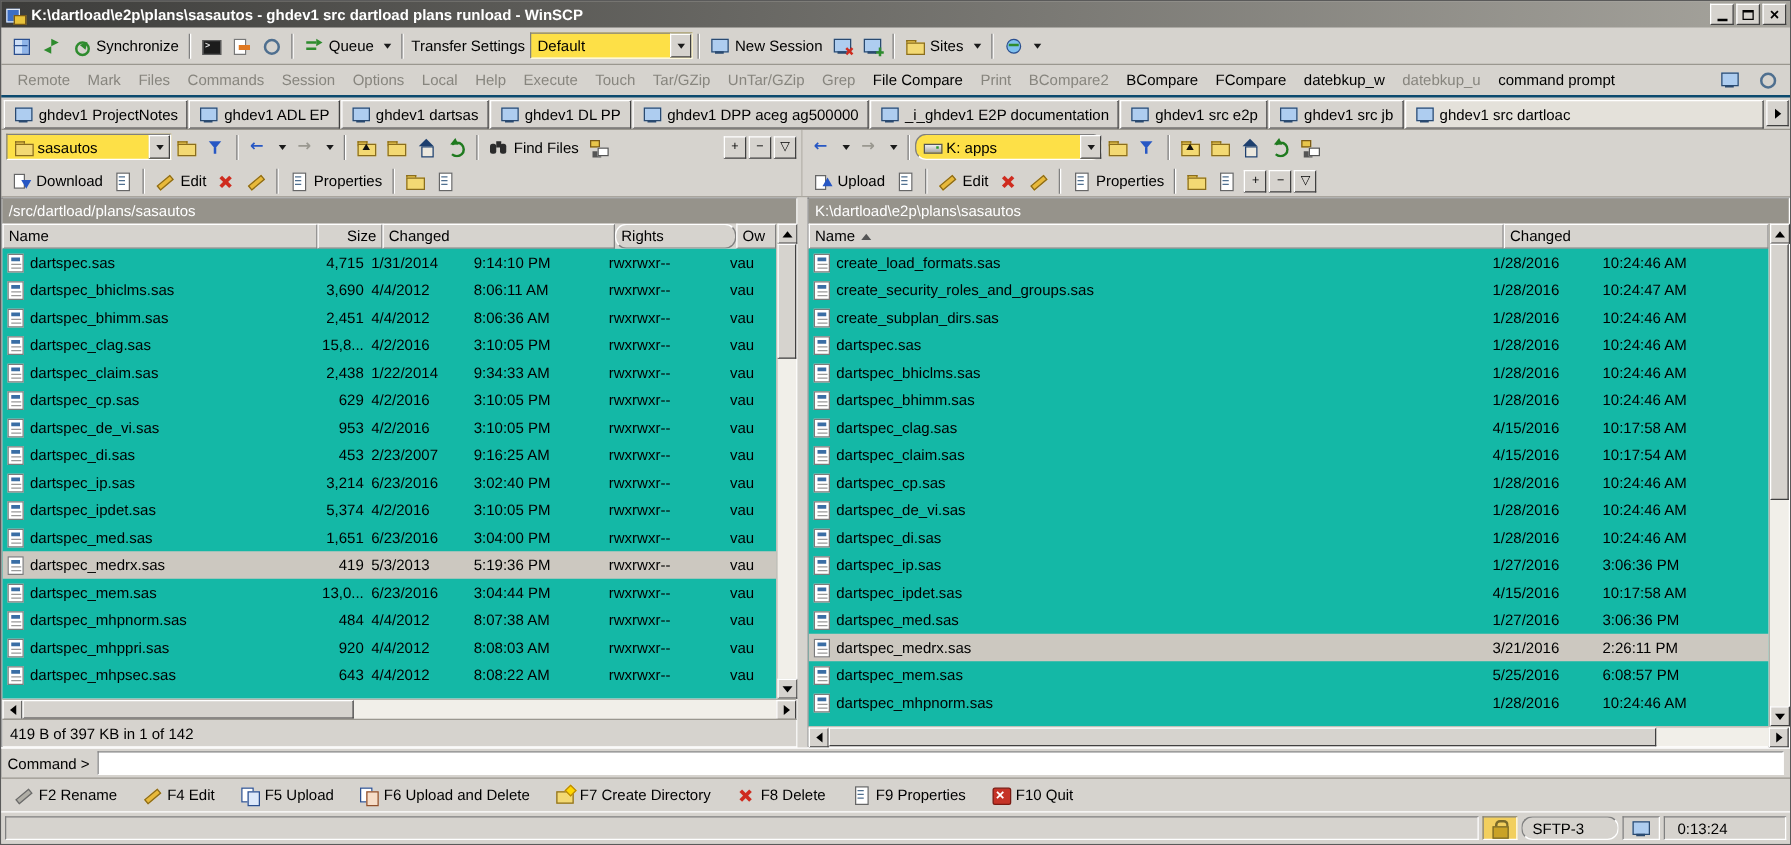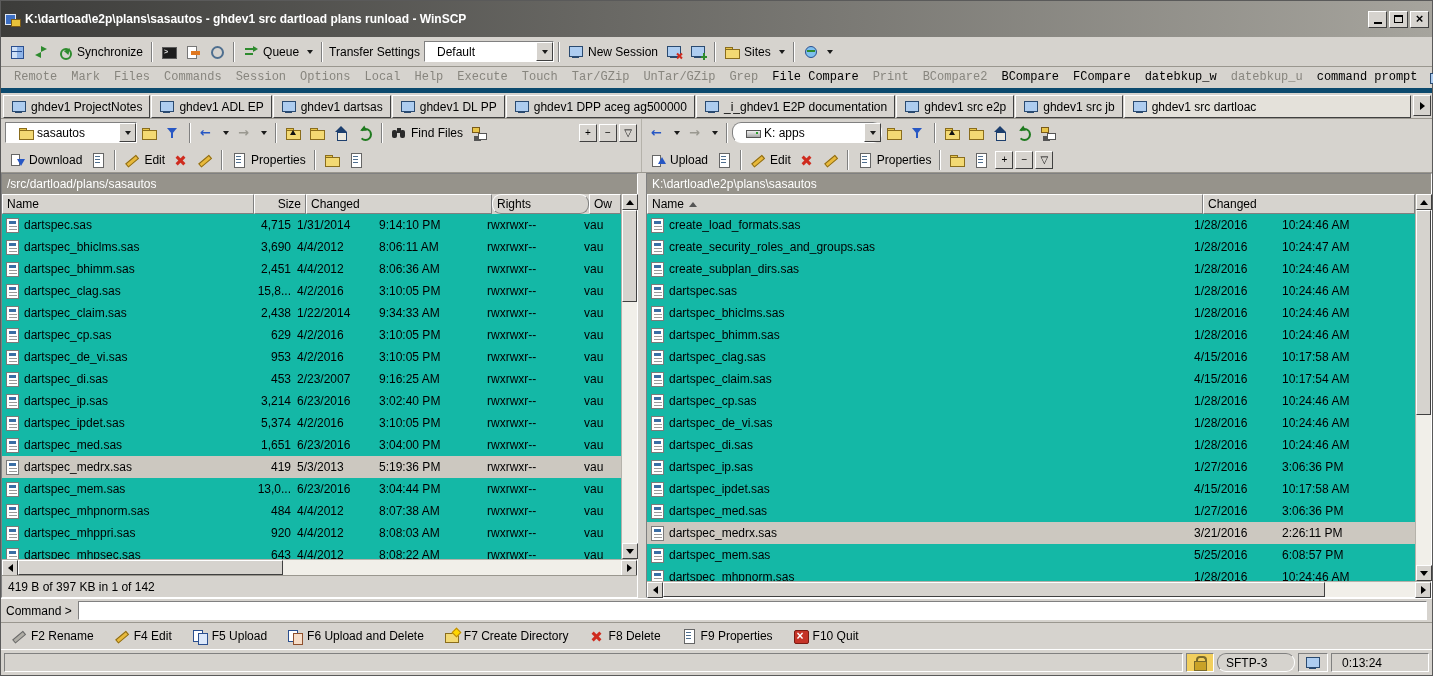--- a/index.html
+++ b/index.html
@@ -7,39 +7,39 @@
   body{font-family:"Liberation Sans",sans-serif;font-size:12px;color:#000;background:#d6d3ce;}
   .window{width:1433px;height:676px;display:flex;flex-direction:column;border:1px solid #5a5a5a;background:#d6d3ce;}
 
   
   .raised{border:1px solid;border-color:#ffffff #404040 #404040 #ffffff;background:#d6d3ce;}
   .vsep{width:2px;height:20px;border-left:1px solid #808080;border-right:1px solid #ffffff;margin:0 4px;flex:none;}
   .dd{width:0;height:0;border-left:3px solid transparent;border-right:3px solid transparent;border-top:4px solid #1a1a1a;display:inline-block;margin-left:4px;flex:none;}
   .spacer{flex:1;}
 
   
-  .titlebar{height:36px;flex:none;background:linear-gradient(to right,#3c3c3a,#a6a49d);display:flex;align-items:center;padding:8px 3px;color:#fff;}
+  .titlebar{height:21px;flex:none;background:linear-gradient(to right,#3c3c3a,#a6a49d);display:flex;align-items:center;padding:8px 3px;color:#fff;}
   .title-text{font-weight:bold;font-size:12px;margin-left:5px;flex:1;white-space:nowrap;overflow:hidden;}
   .tb-btn{width:19px;height:17px;margin-left:2px;display:flex;align-items:center;justify-content:center;flex:none;}
   .glyph-min{width:8px;height:2px;background:#000;margin-top:8px;}
   .glyph-max{width:9px;height:8px;border:1px solid #000;border-top-width:2px;}
   .glyph-close::before{content:"×";font-weight:bold;font-size:13px;color:#000;line-height:1;}
 
   
   .toolbar{height:30px;flex:none;display:flex;align-items:center;padding:0 4px;border-bottom:1px solid #9a978f;}
   .tbtn{display:flex;align-items:center;gap:4px;height:24px;padding:0 4px;white-space:nowrap;}
   .ts-label{margin:0 4px 0 2px;white-space:nowrap;}
-  .combo{display:flex;align-items:center;background:#ffffff;height:21px;border:1px solid;border-color:#808080 #fff #fff #808080;padding-left:12px;gap:3px;white-space:nowrap;}
+  .combo{display:flex;align-items:center;background:#fde047;height:21px;border:1px solid;border-color:#808080 #fff #fff #808080;padding-left:5px;gap:3px;white-space:nowrap;}
   .combo .combo-val{padding-right:6px;}
   .combo-arrow{width:17px;height:19px;background:#d6d3ce;border:1px solid;border-color:#fff #404040 #404040 #fff;display:flex;align-items:center;justify-content:center;margin-left:auto;flex:none;}
   .combo-arrow .dd{margin:0;}
   .ts-combo{width:130px;}
 
   
-  .menubar{height:26px;flex:none;display:flex;align-items:flex-start;padding:0 6px;border-bottom:5px solid #0c4a6e;font-family:Liberation Mono, monospace;}
+  .menubar{height:26px;flex:none;display:flex;align-items:center;padding:0 6px;border-bottom:2px solid #0c4a6e;}
   .menu-item{padding:3px 7px;white-space:nowrap;}
   .menu-item.dim{color:#87857e;}
   .menubar-icons{margin-left:auto;display:flex;gap:6px;align-items:center;}
 
   
   .tabbar{height:26px;flex:none;display:flex;align-items:flex-end;padding:1px 20px 0 2px;position:relative;overflow:hidden;border-bottom:1px solid #9a978f;}
   .tab{display:flex;align-items:center;gap:4px;height:23px;padding:0 7px;border:1px solid;border-color:#fff #404040 #404040 #fff;background:#d6d3ce;margin-right:1px;white-space:nowrap;overflow:hidden;margin-top:48px;}
   .tab.active{background:#e4e1da;flex:1;border-color:#fff #404040 #404040 #fff;}
   .tab-scroll-btn{position:absolute;right:1px;top:2px;width:18px;height:21px;display:flex;align-items:center;justify-content:center;}
   .tri-right{width:0;height:0;border-top:4px solid transparent;border-bottom:4px solid transparent;border-left:5px solid #000;}

